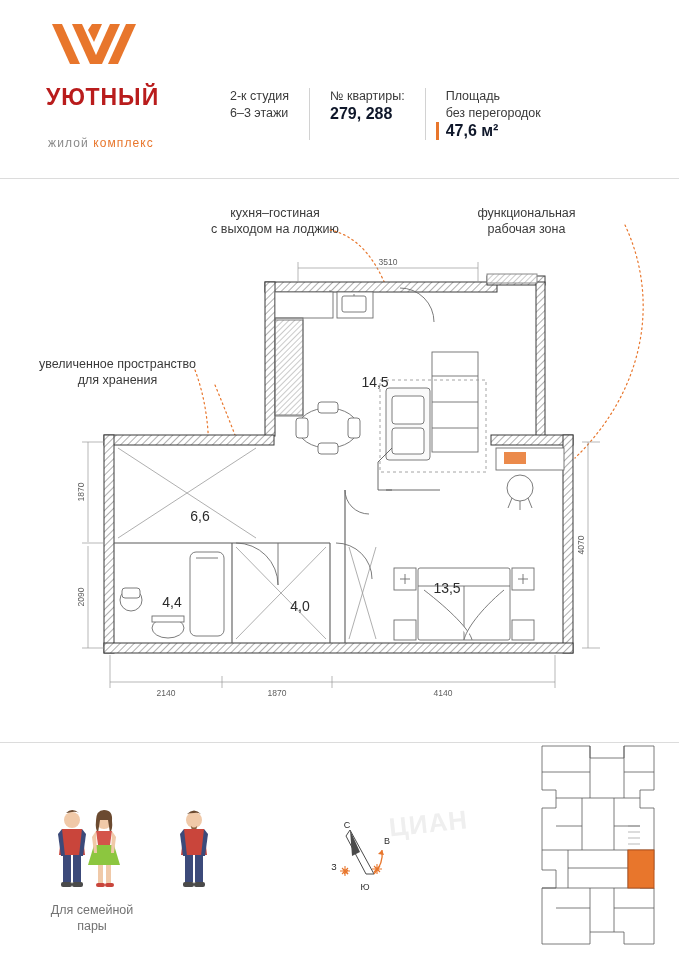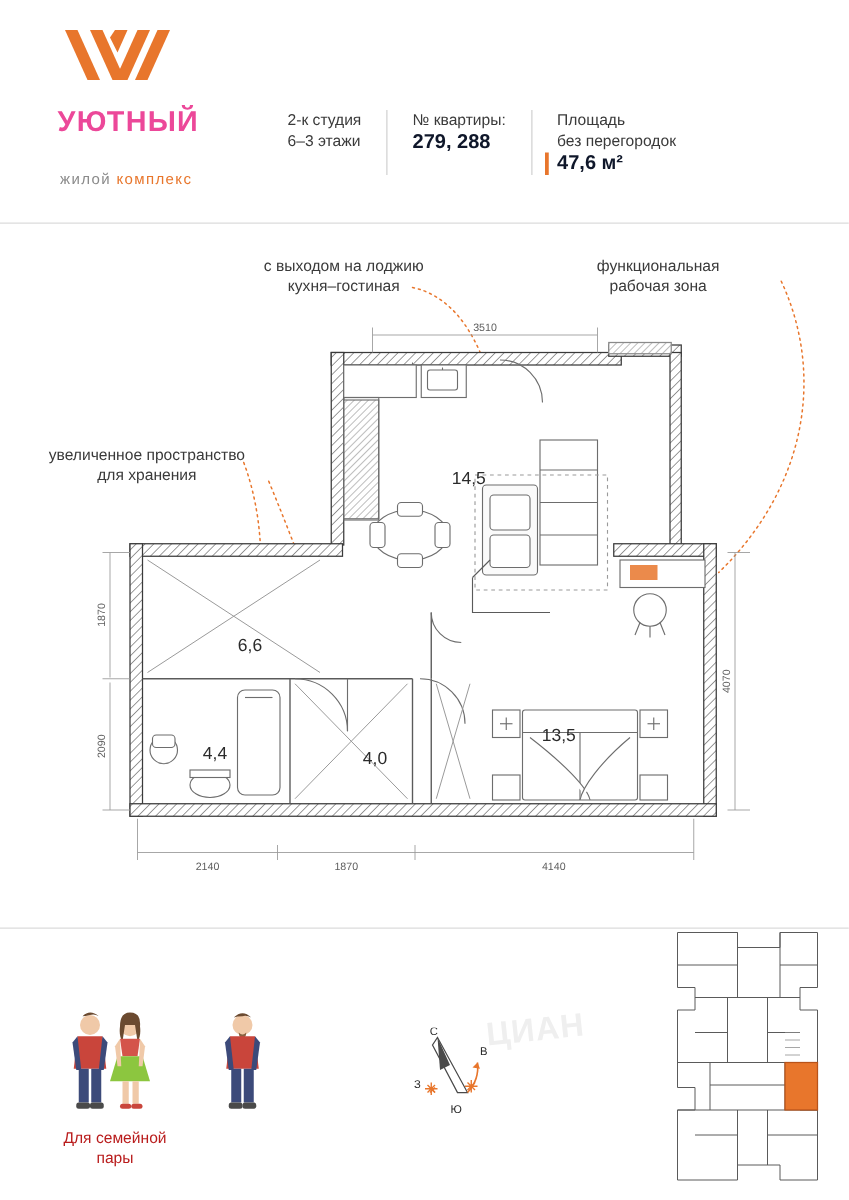--- a/index.html
+++ b/index.html
@@ -11,21 +11,21 @@
     color:#2b2b2b;
     position:relative;
     overflow:hidden;
   }
   
   .header { position:absolute; left:0; top:0; width:679px; height:178px; }
   .logo { position:absolute; left:26px; top:24px; width:160px; height:128px; }
   .logo-mark { position:absolute; left:26px; top:0px; width:90px; height:52px; }
   .logo-name1, .logo-name2 {
     position:absolute; left:20px; font-weight:bold; letter-spacing:1px;
-    color:#ec4899; font-size:23px;
+    color:#b91c1c; font-size:23px;
   }
   .logo-name1 { top:60px; }
   .logo-name2 { top:84px; }
   .logo-sub { position:absolute; left:22px; top:112px; font-size:12px; letter-spacing:1.1px; color:#8a8a8a; }
   .logo-sub .accent { color:#e8762c; }
 
   .hdr-info { position:absolute; left:230px; top:88px; display:flex; align-items:flex-start; }
   .hdr-col { padding:0 20px; }
   .hdr-col:first-child { padding-left:0; }
   .hdr-sep { width:1px; background:#d2d2d2; align-self:stretch; }
@@ -44,21 +44,21 @@
   .plan { position:absolute; left:0; top:190px; width:679px; height:530px; }
   svg.plan-svg { position:absolute; left:0; top:0; }
 
   .dim-label { font-size:8.5px; fill:#5d5d5d; font-family:"Liberation Sans", sans-serif; }
   .area-label { font-size:14px; fill:#2b2b2b; font-family:"Liberation Sans", sans-serif; }
 
   
   .footer-rule { position:absolute; left:0; top:742px; width:679px; height:1px; background:#dcdcdc; }
   .footer { position:absolute; left:0; top:742px; width:679px; height:218px; }
 
-  .fig-cap { position:absolute; font-size:12.5px; line-height:16px; color:#b91c1c; }
+  .fig-cap { position:absolute; font-size:12.5px; line-height:16px; color:#737373; }
 
   .compass { position:absolute; left:330px; top:80px; width:70px; height:70px; }
 
   .keyplan { position:absolute; left:528px; top:-4px; width:140px; height:220px; }
 
   .watermark {
     position:absolute; left:390px; top:60px; width:200px; height:60px;
     font-size:26px; color:#efefef; font-weight:bold; letter-spacing:1px;
     transform:rotate(-6deg); pointer-events:none; user-select:none;
   }
@@ -100,22 +100,22 @@
       <div class="hdr-line">Площадь</div>
       <div class="hdr-line">без перегородок</div>
       <div class="hdr-strong orange-bar">47,6 м²</div>
     </div>
   </div>
 
   <div class="hdr-rule"></div>
 </div>
 
 <div class="callout center" style="left:150px; top:205px; width:250px;">
+  <div>кухня–гостиная</div>
   <div>с выходом на лоджию</div>
-  <div>кухня–гостиная</div>
 </div>
 <div class="callout right" style="left:399px; top:205px; width:255px;">
   <div>функциональная</div>
   <div>рабочая зона</div>
 </div>
 <div class="callout right" style="left:5px; top:356px; width:225px;">
   <div>увеличенное пространство</div>
   <div>для хранения</div>
 </div>
 

